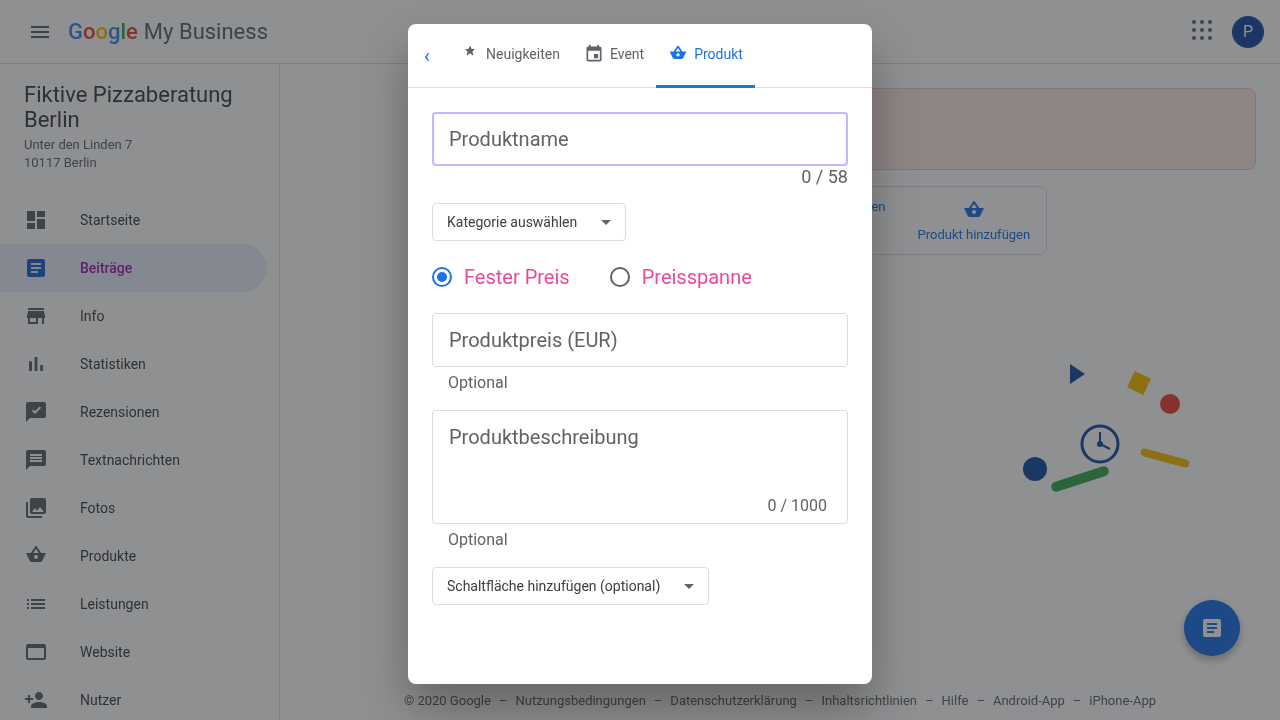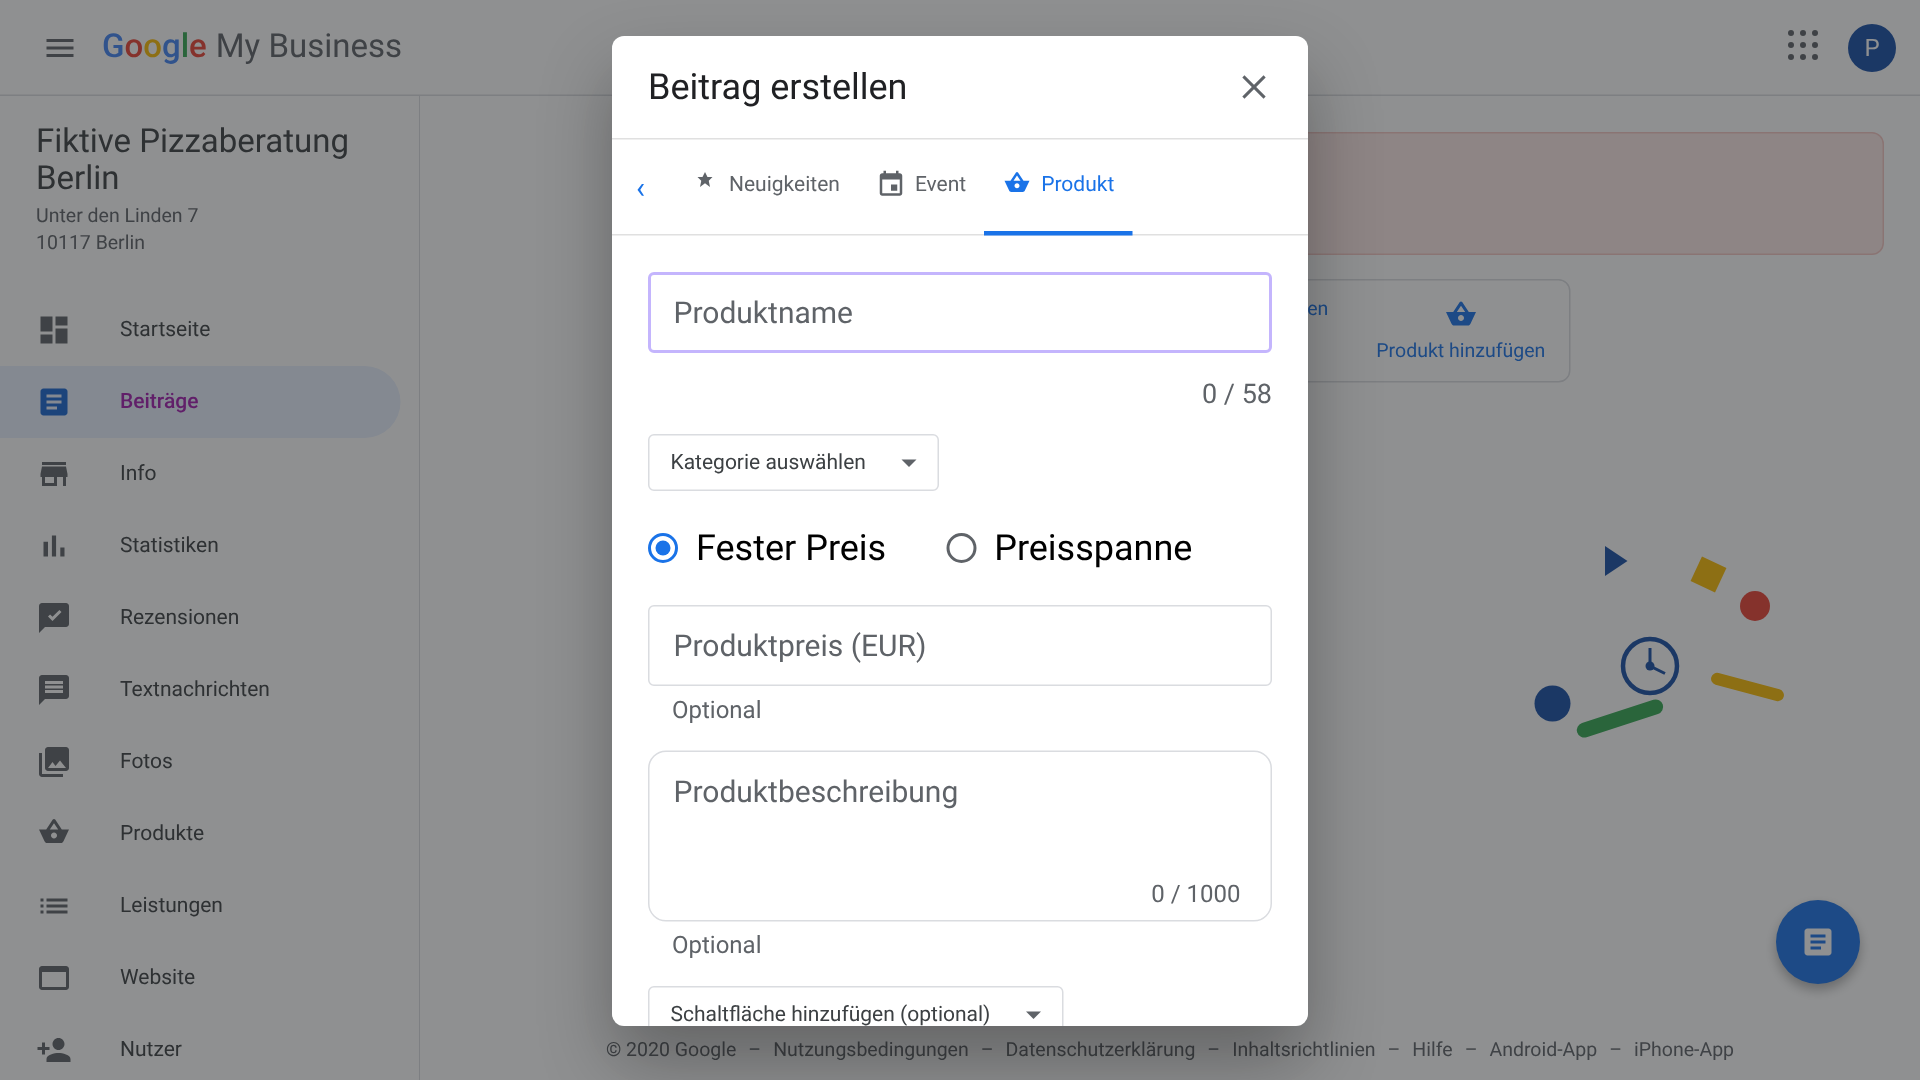--- a/index.html
+++ b/index.html
@@ -60,31 +60,31 @@
 .tab { display: flex; align-items: center; gap: 6px; padding: 0 12px; height: 64px; cursor: pointer; font-size: 14px; color: #5f6368; border-bottom: 3px solid transparent; }
 .tab.active { color: #1a73e8; border-bottom-color: #1a73e8; }
 .tab svg { width: 20px; height: 20px; fill: currentColor; }
 .dialog-body { flex: 1; overflow-y: auto; padding: 24px; }
 .field { margin-bottom: 8px; }
 .input-wrap { border: 1px solid #80868b; border-radius: 4px; padding: 14px 16px; }
 .input-wrap.focused { border: 2px solid #c4b5fd; padding: 13px 15px; }
 .input-wrap input, .input-wrap textarea { border: none; outline: none; width: 100%; font-size: 20px; color: #202124; background: transparent; resize: none; }
 .input-wrap input::placeholder, .input-wrap textarea::placeholder { color: #5f6368; }
 .input-wrap.light { border-color: #dadce0; }
-.counter { text-align: right; font-size: 18px; color: #5f6368; margin-top: 17px; margin-bottom: 16px; }
+.counter { text-align: right; font-size: 18px; color: #5f6368; margin-top: 0; margin-bottom: 16px; }
 .select { border: 1px solid #dadce0; border-radius: 4px; padding: 10px 14px; display: inline-flex; align-items: center; gap: 24px; font-size: 14px; color: #3c4043; cursor: pointer; margin-bottom: 24px; }
 .select .arrow { border-left: 5px solid transparent; border-right: 5px solid transparent; border-top: 5px solid #5f6368; }
 .radio-row { display: flex; gap: 40px; margin-bottom: 24px; }
 .radio { display: flex; align-items: center; gap: 12px; cursor: pointer; }
 .radio-dot { width: 20px; height: 20px; border: 2px solid #5f6368; border-radius: 50%; display: flex; align-items: center; justify-content: center; }
 .radio.checked .radio-dot { border-color: #1a73e8; }
 .radio.checked .radio-dot::after { content: ''; width: 10px; height: 10px; background: #1a73e8; border-radius: 50%; }
-.radio-label { font-size: 24px; color: #000000; }
+.radio-label { font-size: 20px; color: #ec4899; }
 .optional { font-size: 16px; color: #5f6368; margin: 6px 0 18px 16px; }
-.textarea-wrap { position: relative; border-radius: 12px; }
+.textarea-wrap { position: relative; }
 .textarea-wrap textarea { height: 80px; }
 .inline-counter { position: absolute; right: 20px; bottom: 8px; font-size: 16px; color: #5f6368; }
 </style>
 </head>
 <body>
 
 <div class="header">
   <div class="menu-btn">
     <svg width="24" height="24" viewBox="0 0 24 24">
         <path fill="#5f6368" d="M3 18h18v-2H3v2zm0-5h18v-2H3v2zm0-7v2h18V6H3z"></path>
@@ -231,24 +231,20 @@
     <a href="#">Hilfe</a>
       <span>–</span>
     <a href="#">Android-App</a>
       <span>–</span>
     <a href="#">iPhone-App</a>
   </div>
 </div>
 
 <div class="overlay">
   <div class="dialog">
-    <div class="dialog-header">
-      <div class="dialog-title">Beitrag erstellen</div>
-      <div class="close-btn"></div>
-    </div>
     <div class="tabs">
       <div class="tab-arrow">‹</div>
       <div class="tab">
           <svg viewBox="0 0 24 24">
             <path d="M12 2l-2 4H6l3 3-1 5 4-3 4 3-1-5 3-3h-4z"></path>
           </svg>
           <span>Neuigkeiten</span>
         </div>
       <div class="tab">
           <svg viewBox="0 0 24 24">

